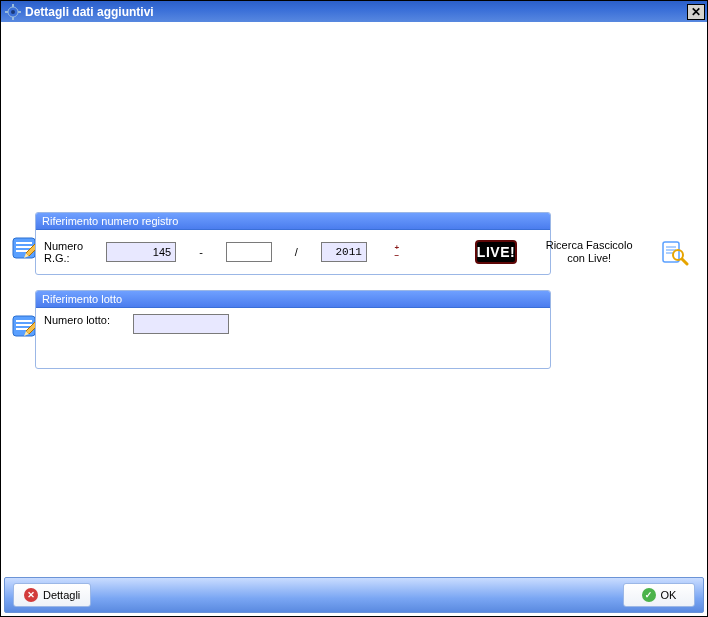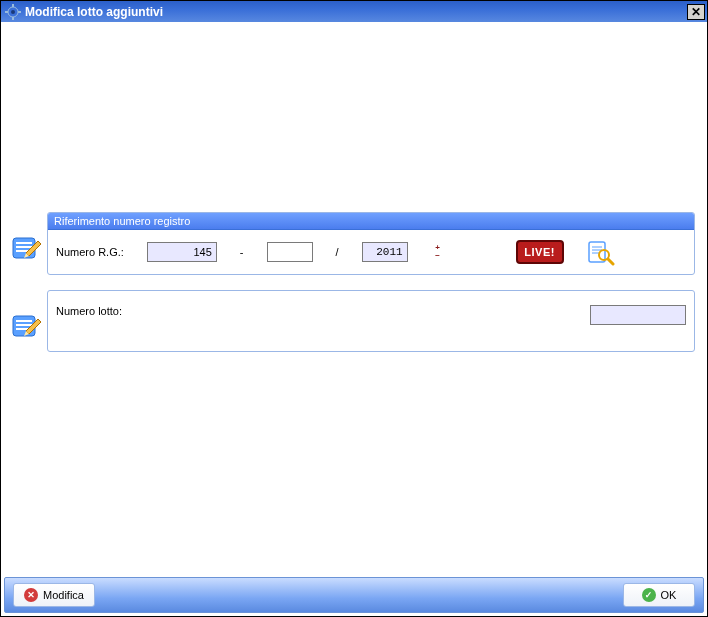--- a/index.html
+++ b/index.html
@@ -53,43 +53,43 @@
   }
   .groupwrap.reg { top: 190px; }
   .groupwrap.lotto { top: 268px; }
   .sideicon {
     position: absolute;
     left: 0; top: 20px;
     width: 32px; height: 32px;
   }
   .panel {
     position: absolute;
-    left: 36px;
-    width: 648px;
+    left: 24px;
+    width: 516px;
     border: 1px solid #9bb7e6;
     border-radius: 3px;
     background: #fff;
   }
   .panel-header {
     background: linear-gradient(to bottom, #6fa0ff 0%, #4b7dee 100%);
     color: #fff;
     font-size: 11px;
     padding: 2px 6px;
     border-bottom: 1px solid #3a6fd8;
     border-radius: 2px 2px 0 0;
   }
   .panel-body {
     padding: 8px 8px;
     display: flex;
     align-items: center;
     gap: 23px;
   }
   .panel.reg .panel-body { height: 44px; }
   .panel.lotto { height: auto; }
-  .panel.lotto .panel-body { height: 60px; align-items: flex-start; padding-top: 14px; justify-content: space-between; }
+  .panel.lotto .panel-body { height: 60px; align-items: flex-start; padding-top: 6px; }
   label.fld { color: #000; }
   input.num {
     height: 20px;
     border: 1px solid #7a7a7a;
     background: #e8e8ff;
     font-size: 11px;
     text-align: right;
     padding: 0 4px;
   }
   input.num.rg1 { width: 70px; }
@@ -103,24 +103,24 @@
   .stepper div {
     width: 10px; height: 8px;
     display: flex; align-items: center; justify-content: center;
     font-size: 8px; line-height: 1; cursor: pointer;
     color: #8a1a1a;
     font-weight: bold;
   }
   .live-badge {
     display: inline-flex; align-items: center; justify-content: center;
     width: 48px; height: 24px;
-    background: #b91c1c;
+    background: #000000;
     border: 2px solid #5e0606;
     border-radius: 4px;
-    color: #fff; font-weight: bold; font-size: 11px;
+    color: #fff; font-weight: bold; font-size: 14px;
     letter-spacing: 0.5px;
     margin-left: 50px;
     cursor: pointer;
   }
   .linkbtn {
     display: inline-flex; align-items: center;
     gap: 6px;
     cursor: pointer;
     color: #000;
     font-size: 11px;
@@ -177,21 +177,21 @@
       <circle cx="8" cy="8" r="5" fill="#3a6fd8" stroke="#9bd" stroke-width="1"></circle>
       <g fill="#9bd">
           <rect x="7" y="0" width="2" height="3"></rect>
           <rect x="7" y="13" width="2" height="3"></rect>
           <rect x="0" y="7" width="3" height="2"></rect>
           <rect x="13" y="7" width="3" height="2"></rect>
         </g>
       <circle cx="8" cy="8" r="2" fill="#1a3a7a"></circle>
     </svg>
   </span>
-  <span>Modifica lotto aggiuntivi</span>
+  <span>Dettagli dati aggiuntivi</span>
   <span class="spacer"></span>
   <div class="closebtn">
     <span>✕</span>
   </div>
 </div>
 
 <div class="content">
 
   <div class="groupwrap reg">
     <div class="sideicon">
@@ -211,20 +211,23 @@
         <input class="num rg1" value="145" style="">
         <span class="sep">-</span>
         <input class="num rg2" value="" style="">
         <span class="sep">/</span>
         <input class="num year" value="2011" style="">
         <span class="stepper">
           <div>+</div>
           <div>−</div>
         </span>
         <span class="live-badge">LIVE!</span>
+        <span class="linkbtn">
+          <span class="txt">Ricerca Fascicolo con Live!</span>
+        </span>
         <span class="magnify">
           <svg viewBox="0 0 28 28" width="28" height="28">
             <rect x="2" y="4" width="16" height="20" rx="2" fill="#fff" stroke="#5aa0ff" stroke-width="1.5"></rect>
             <line x1="5" y1="9" x2="15" y2="9" stroke="#5aa0ff"></line>
             <line x1="5" y1="12" x2="15" y2="12" stroke="#5aa0ff"></line>
             <line x1="5" y1="15" x2="13" y2="15" stroke="#5aa0ff"></line>
             <circle cx="17" cy="17" r="5" fill="none" stroke="#e6a400" stroke-width="2"></circle>
             <line x1="21" y1="21" x2="26" y2="26" stroke="#e6a400" stroke-width="3" stroke-linecap="round"></line>
           </svg>
         </span>
@@ -237,32 +240,33 @@
       <svg viewBox="0 0 32 32" width="32" height="32">
         <rect x="2" y="6" width="22" height="20" rx="3" fill="#5aa0ff" stroke="#2a6fd0"></rect>
         <rect x="5" y="10" width="16" height="2" fill="#fff"></rect>
         <rect x="5" y="14" width="16" height="2" fill="#fff"></rect>
         <rect x="5" y="18" width="12" height="2" fill="#fff"></rect>
         <polygon points="18,24 30,12 27,9 15,21" fill="#f7c04a" stroke="#b07000"></polygon>
         <polygon points="15,21 18,24 13,26" fill="#ffe9a8"></polygon>
       </svg>
     </div>
     <div class="panel lotto">
+      <div class="panel-header">Riferimento lotto</div>
       <div class="panel-body">
         <label class="fld">Numero lotto:</label>
         <input class="lotto" value="" style="">
       </div>
     </div>
   </div>
 
 </div>
 
 <div class="footer">
   <div class="btn">
     <span class="icon-circle red">✕</span>
-    <span>Modifica</span>
+    <span>Dettagli</span>
   </div>
   <div class="spacer"></div>
   <div class="btn">
     <span class="icon-circle green">✓</span>
     <span>OK</span>
   </div>
 </div>
 
 </body></html>

